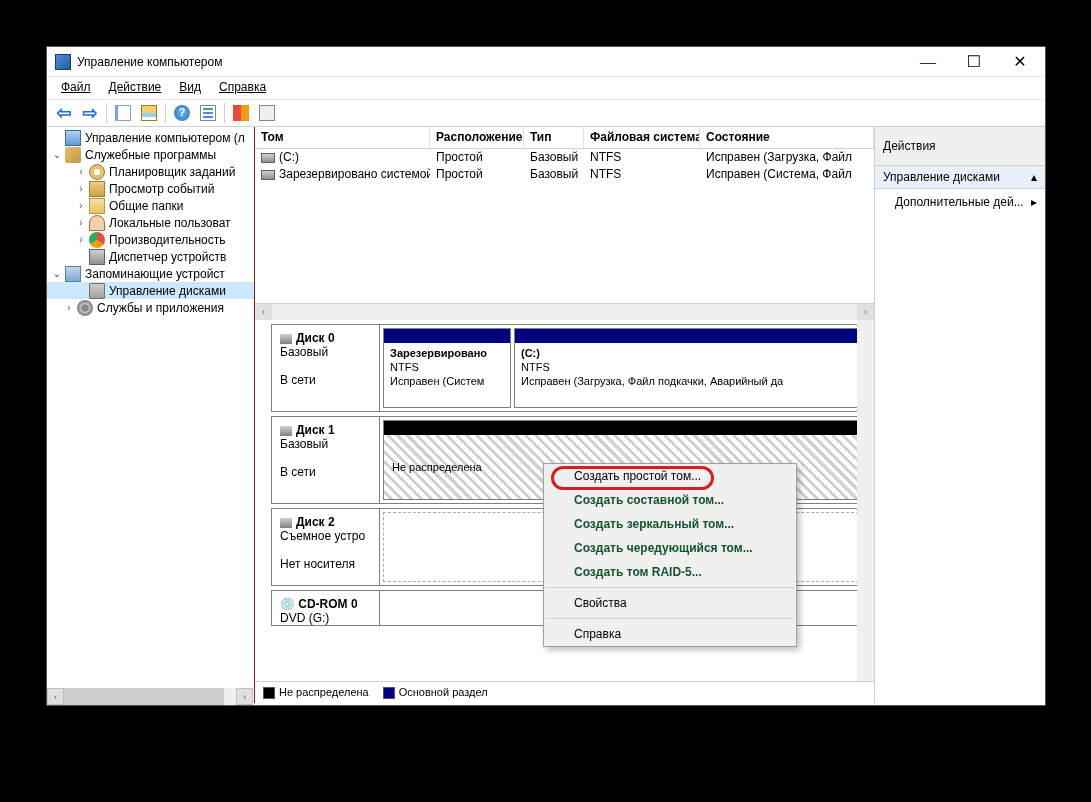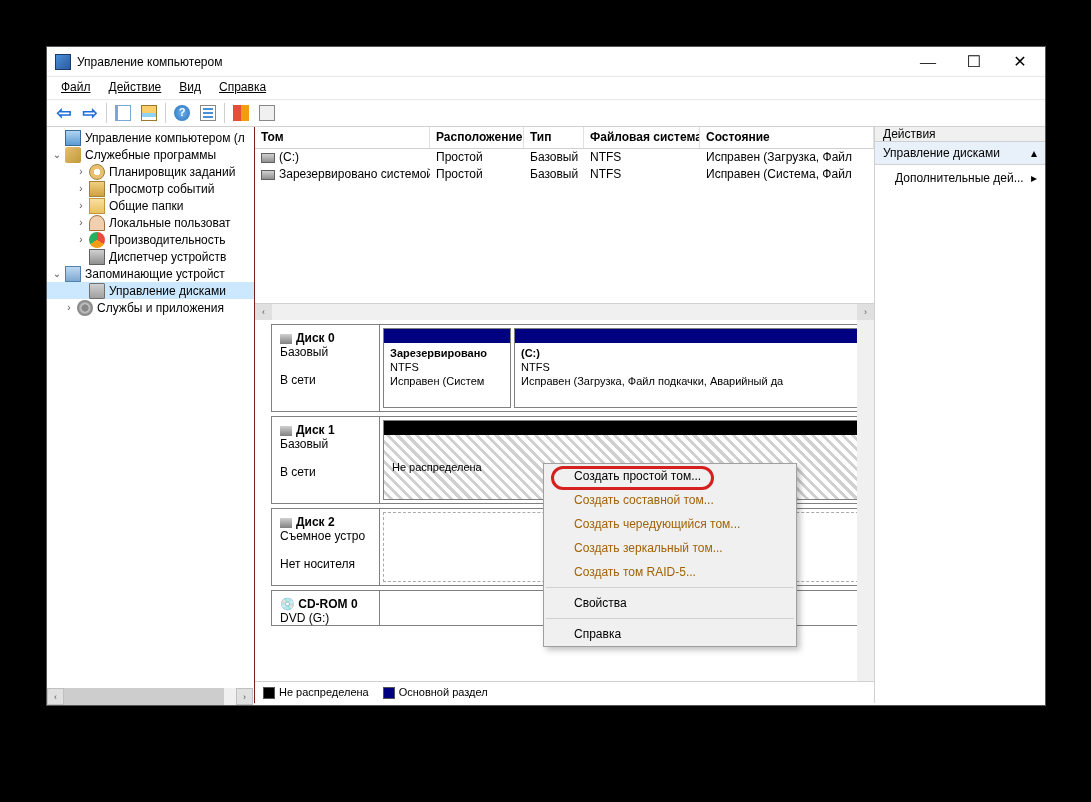--- a/index.html
+++ b/index.html
@@ -63,25 +63,25 @@
 .part { border: 1px solid #808080; display: flex; flex-direction: column; }
 .part-bar { height: 14px; background: #000080; }
 .part-body { flex: 1; padding: 3px 6px; font-size: 11px; line-height: 14px; overflow: hidden; white-space: nowrap; }
 .part.unalloc .part-bar { background: #000; }
 .part.unalloc .part-body { background: repeating-linear-gradient(45deg,#fff,#fff 4px,#d0d0d0 4px,#d0d0d0 7px); display: flex; align-items: center; padding-left: 8px; }
 .part.empty { border: 1px dashed #aaa; }
 .legend { border-top: 1px solid #d0d0d0; padding: 4px 8px; display: flex; gap: 14px; font-size: 11px; }
 .legend-sw { width: 12px; height: 12px; display: inline-block; border: 1px solid #555; vertical-align: middle; margin-right: 4px; }
 .context-menu { position: absolute; left: 543px; top: 463px; width: 254px; background: #f0f0f0; border: 1px solid #a0a0a0; box-shadow: 3px 3px 6px rgba(0,0,0,0.25); z-index: 50; }
 .cm-item { padding: 5px 20px 5px 30px; font-size: 12px; cursor: default; }
-.cm-item.disabled { color: #a16207; }
+.cm-item.disabled { color: #14532d; font-weight: bold; }
 .cm-sep { height: 1px; background: #d0d0d0; margin: 3px 2px; }
 .highlight-oval { position: absolute; left: 551px; top: 466px; width: 163px; height: 24px; border: 3px solid #d62020; border-radius: 12px; z-index: 60; pointer-events: none; }
 .actions-pane { width: 170px; }
-.actions-head { background: #f0f0f0; padding: 0 8px; font-size: 12px; border-bottom: 1px solid #d0d0d0; }
+.actions-head { background: #f0f0f0; padding: 12px 8px; font-size: 12px; border-bottom: 1px solid #d0d0d0; }
 .actions-sub { background: #e8f0fa; padding: 4px 8px; display: flex; justify-content: space-between; border-bottom: 1px solid #d0d0d0; font-size: 12px; }
 .actions-item { padding: 6px 8px 6px 20px; display: flex; justify-content: space-between; font-size: 12px; white-space: nowrap; overflow: hidden; }
 .bottom-sb { position: absolute; left: 47px; bottom: 97px; width: 206px; height: 17px; background: #f0f0f0; display: flex; }
 .bottom-sb .hsb-btn { border: 1px solid #c0c0c0; }
 .bottom-sb .thumb { width: 160px; background: #cdcdcd; }
 .disk-sb { position: absolute; right: 0; top: 0; bottom: 0; width: 17px; background: #f0f0f0; }
 </style>
 </head>
 <body>
 
@@ -301,22 +301,22 @@
 <div class="bottom-sb">
   <div class="hsb-btn">‹</div>
     <div class="thumb"></div>
     <div style="flex:1"></div>
     <div class="hsb-btn">›</div>
 </div>
 
 <div class="context-menu">
   <div class="cm-item">Создать простой том...</div>
   <div class="cm-item disabled">Создать составной том...</div>
+  <div class="cm-item disabled">Создать зеркальный том...</div>
   <div class="cm-item disabled">Создать чередующийся том...</div>
-  <div class="cm-item disabled">Создать зеркальный том...</div>
   <div class="cm-item disabled">Создать том RAID-5...</div>
   <div class="cm-sep"></div>
   <div class="cm-item">Свойства</div>
   <div class="cm-sep"></div>
   <div class="cm-item">Справка</div>
 </div>
 
 <div class="highlight-oval"></div>
 
 </body></html>

